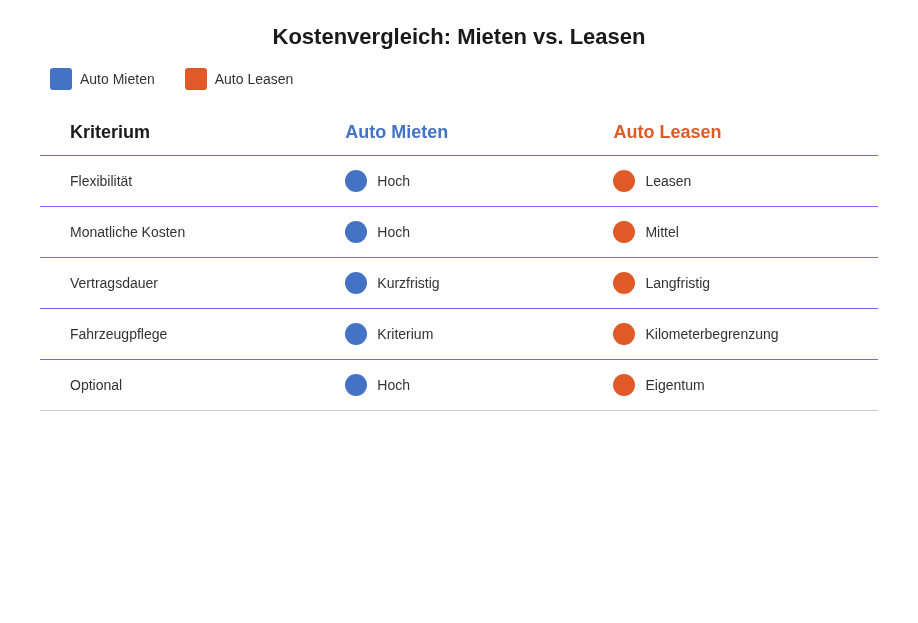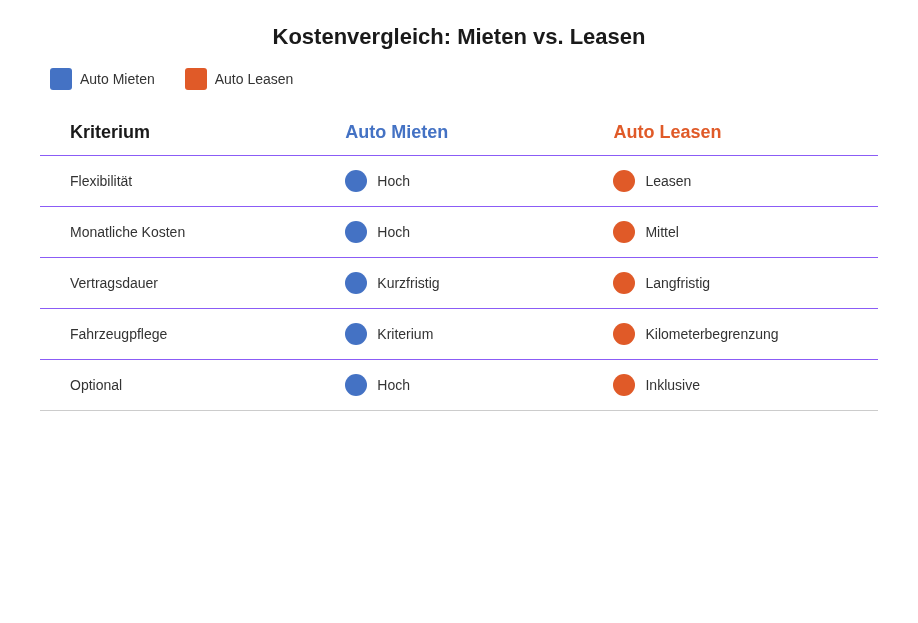--- a/index.html
+++ b/index.html
@@ -213,18 +213,18 @@
         <td class="td-kriterium">Optional</td>
         <td>
           <div class="cell-value">
             <div class="dot dot-blue"></div>
             <span>Hoch</span>
           </div>
         </td>
         <td>
           <div class="cell-value">
             <div class="dot dot-orange"></div>
-            <span>Inklusive</span>
+            <span>Eigentum</span>
           </div>
         </td>
       </tr>
     </tbody>
 </table>
 
 </body></html>

